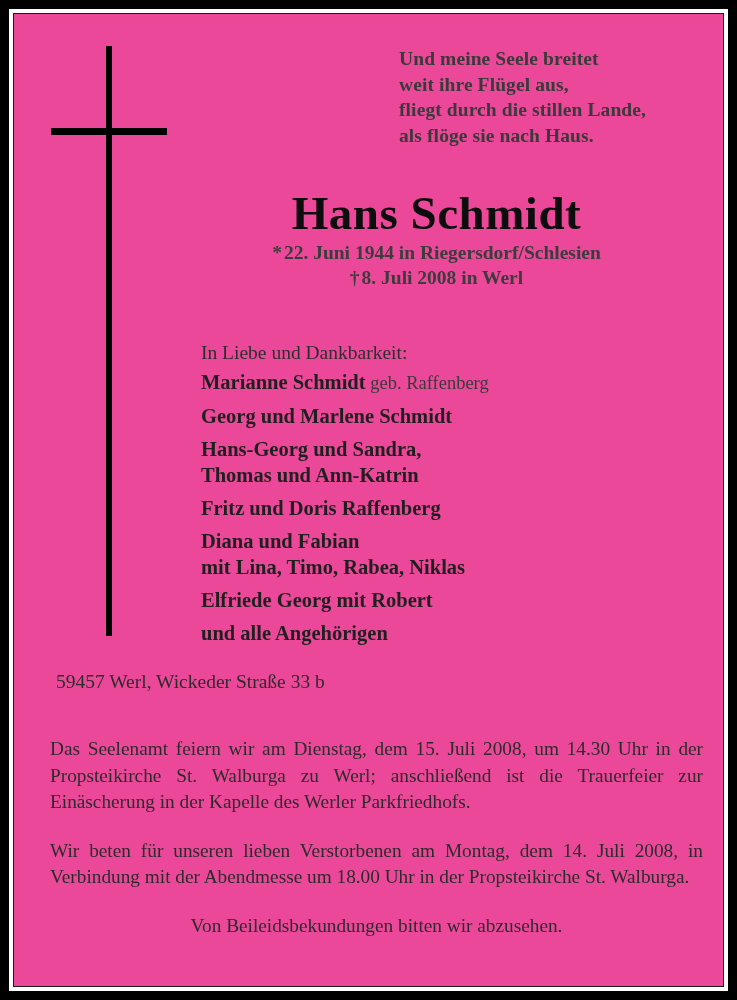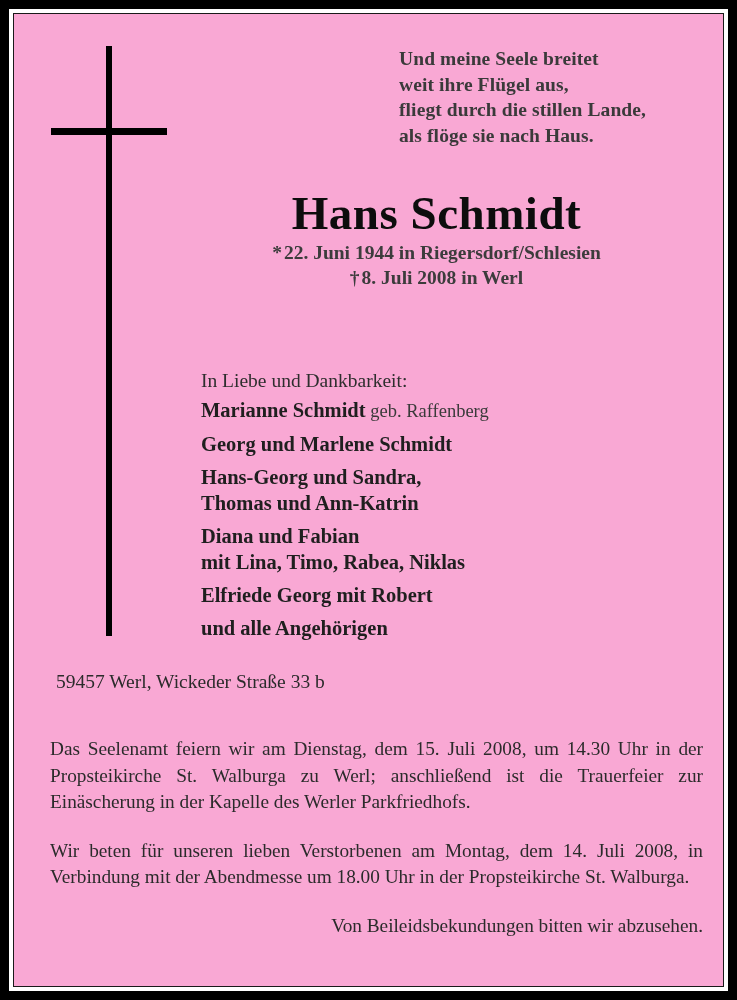--- a/index.html
+++ b/index.html
@@ -29,21 +29,21 @@
     left: 4px; top: 4px; right: 4px; bottom: 4px;
     border: 1px solid #1a1a1a;
     box-sizing: border-box;
     pointer-events: none;
   }
   #page {
     position: absolute;
     left: 5px; top: 5px;
     width: 709px;
     height: 972px;
-    background: #f9a8d4;
+    background: #ec4899;
     overflow: hidden;
   }
 
   
   #cross-mark {
     position: absolute;
     left: 30px;
     top: 32px;
     width: 130px;
     height: 590px;
@@ -112,21 +112,20 @@
     left: 187px;
     top: 325px;
     width: 460px;
     color: #2e2e2e;
   }
   #survivors .intro {
     font-size: 19.5px;
     line-height: 27px;
     font-weight: 400;
     margin-bottom: 3px;
-    margin-top: 28px;
   }
   #survivors .group {
     margin-bottom: 7px;
   }
   #survivors .nm {
     font-size: 20.5px;
     line-height: 26px;
     font-weight: bold;
     color: #1f1f1f;
   }
@@ -155,21 +154,21 @@
   }
   #paragraphs p {
     margin: 0 0 22px 0;
     font-size: 19.3px;
     line-height: 26.5px;
     color: #2b2b2b;
     text-align: justify;
     text-justify: inter-word;
   }
   #paragraphs p.last {
-    text-align: right;
+    text-align: center;
     margin-bottom: 0;
   }
 </style>
 </head>
 <body>
 
 <div id="notice">
   <div id="inner-rule"></div>
 
   <div id="page">
@@ -205,20 +204,23 @@
 
       <div class="group">
         <div class="nm">Georg und Marlene Schmidt</div>
       </div>
 
       <div class="group">
         <div class="nm">Hans-Georg und Sandra,</div>
         <div class="nm">Thomas und Ann-Katrin</div>
       </div>
 
+      <div class="group">
+        <div class="nm">Fritz und Doris Raffenberg</div>
+      </div>
 
       <div class="group">
         <div class="nm">Diana und Fabian</div>
         <div class="nm">mit Lina, Timo, Rabea, Niklas</div>
       </div>
 
       <div class="group">
         <div class="nm">Elfriede Georg mit Robert</div>
       </div>
 

